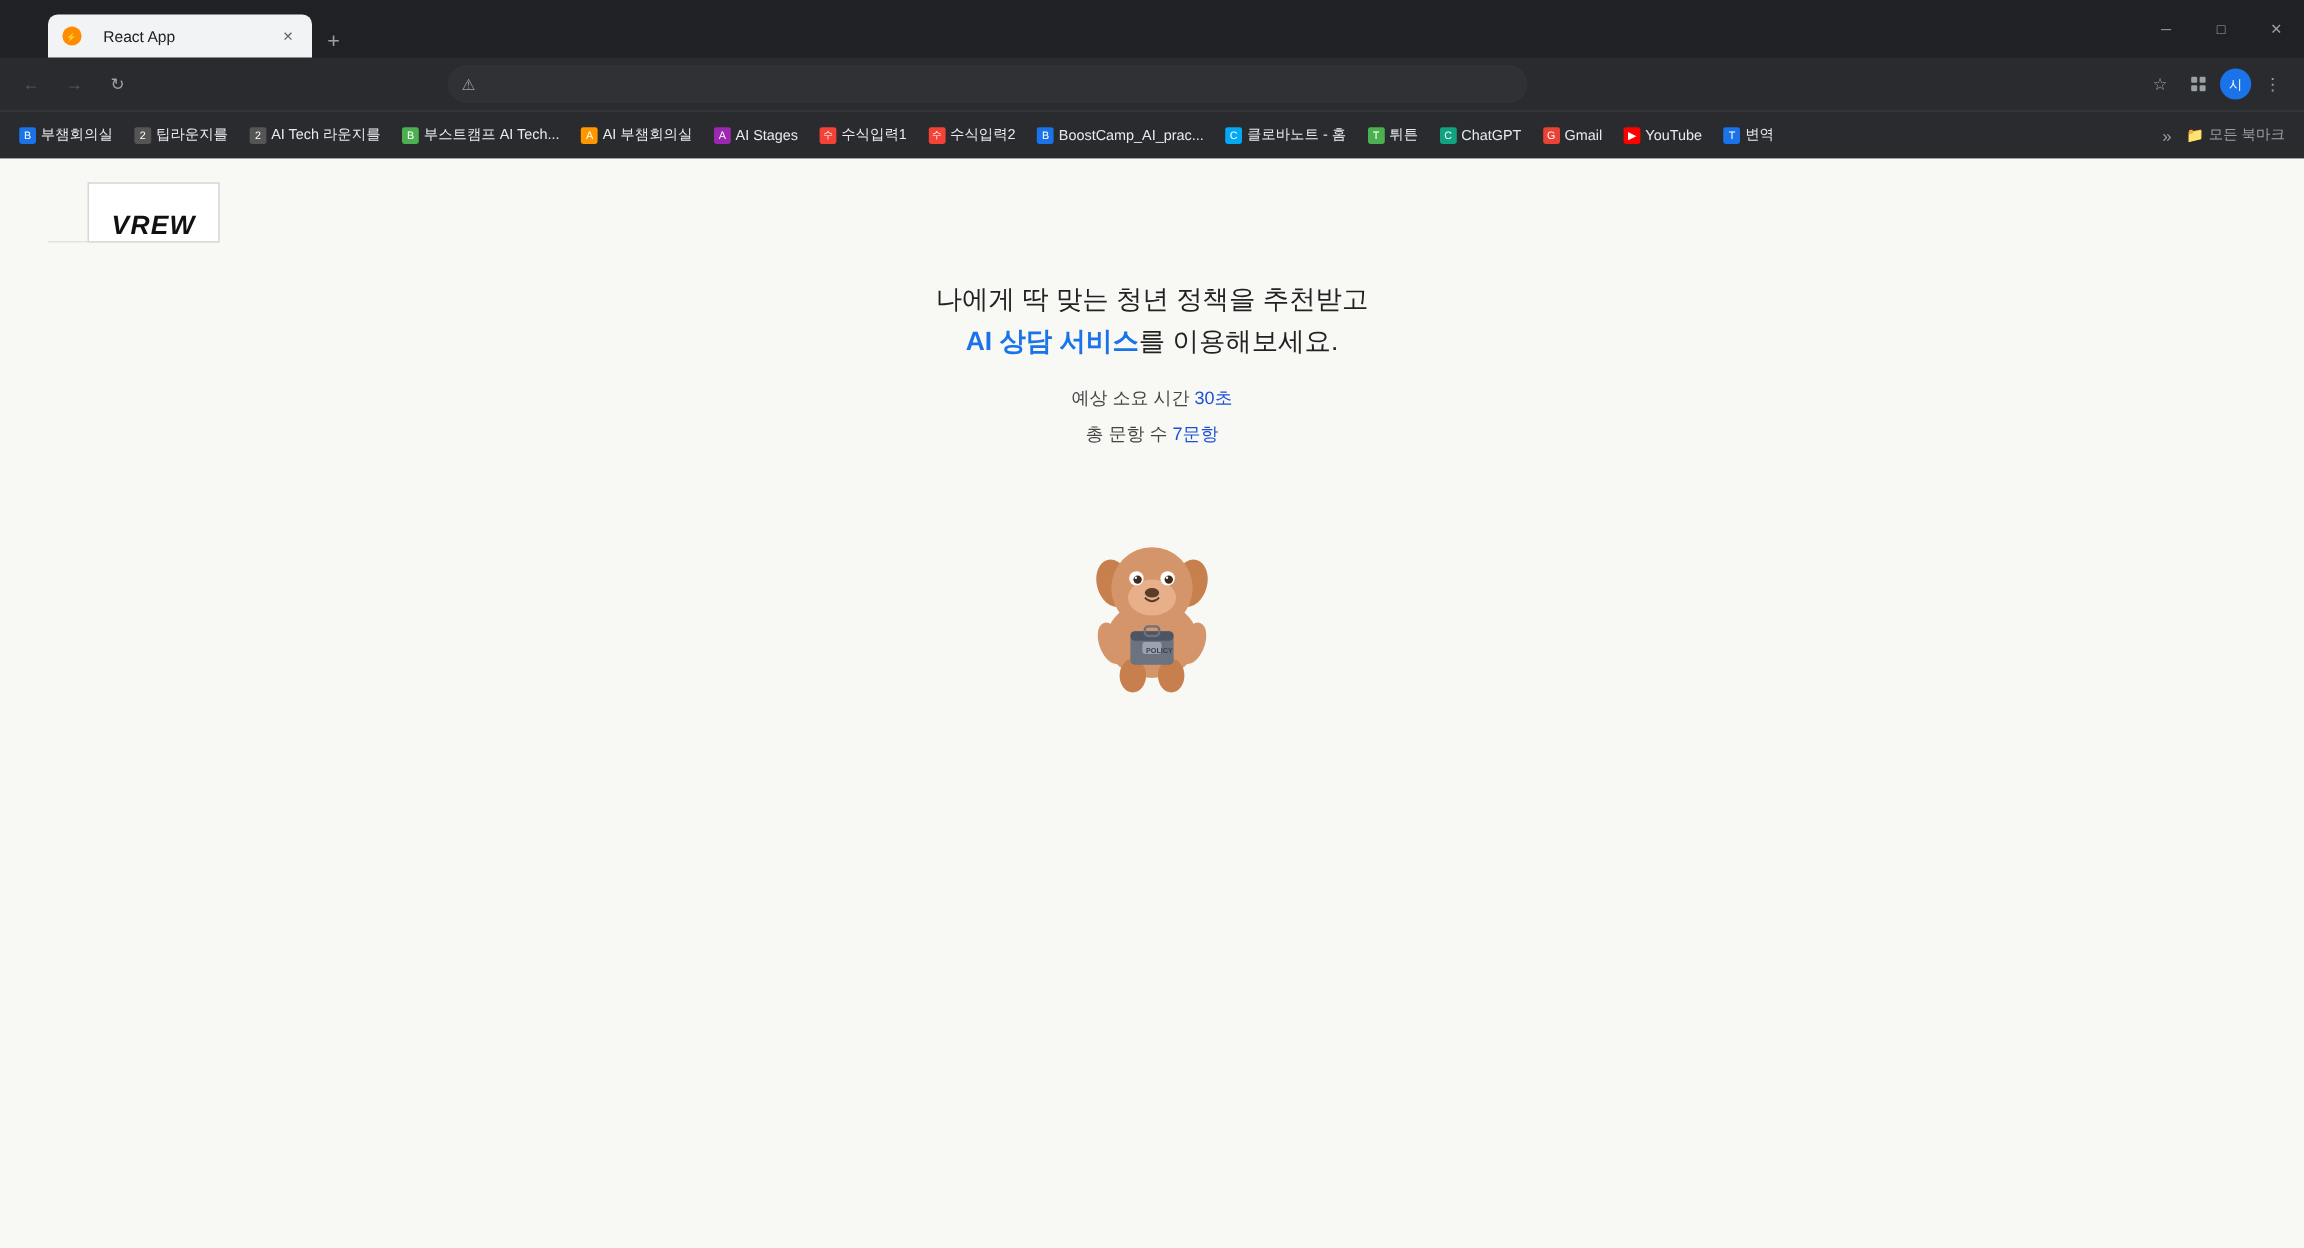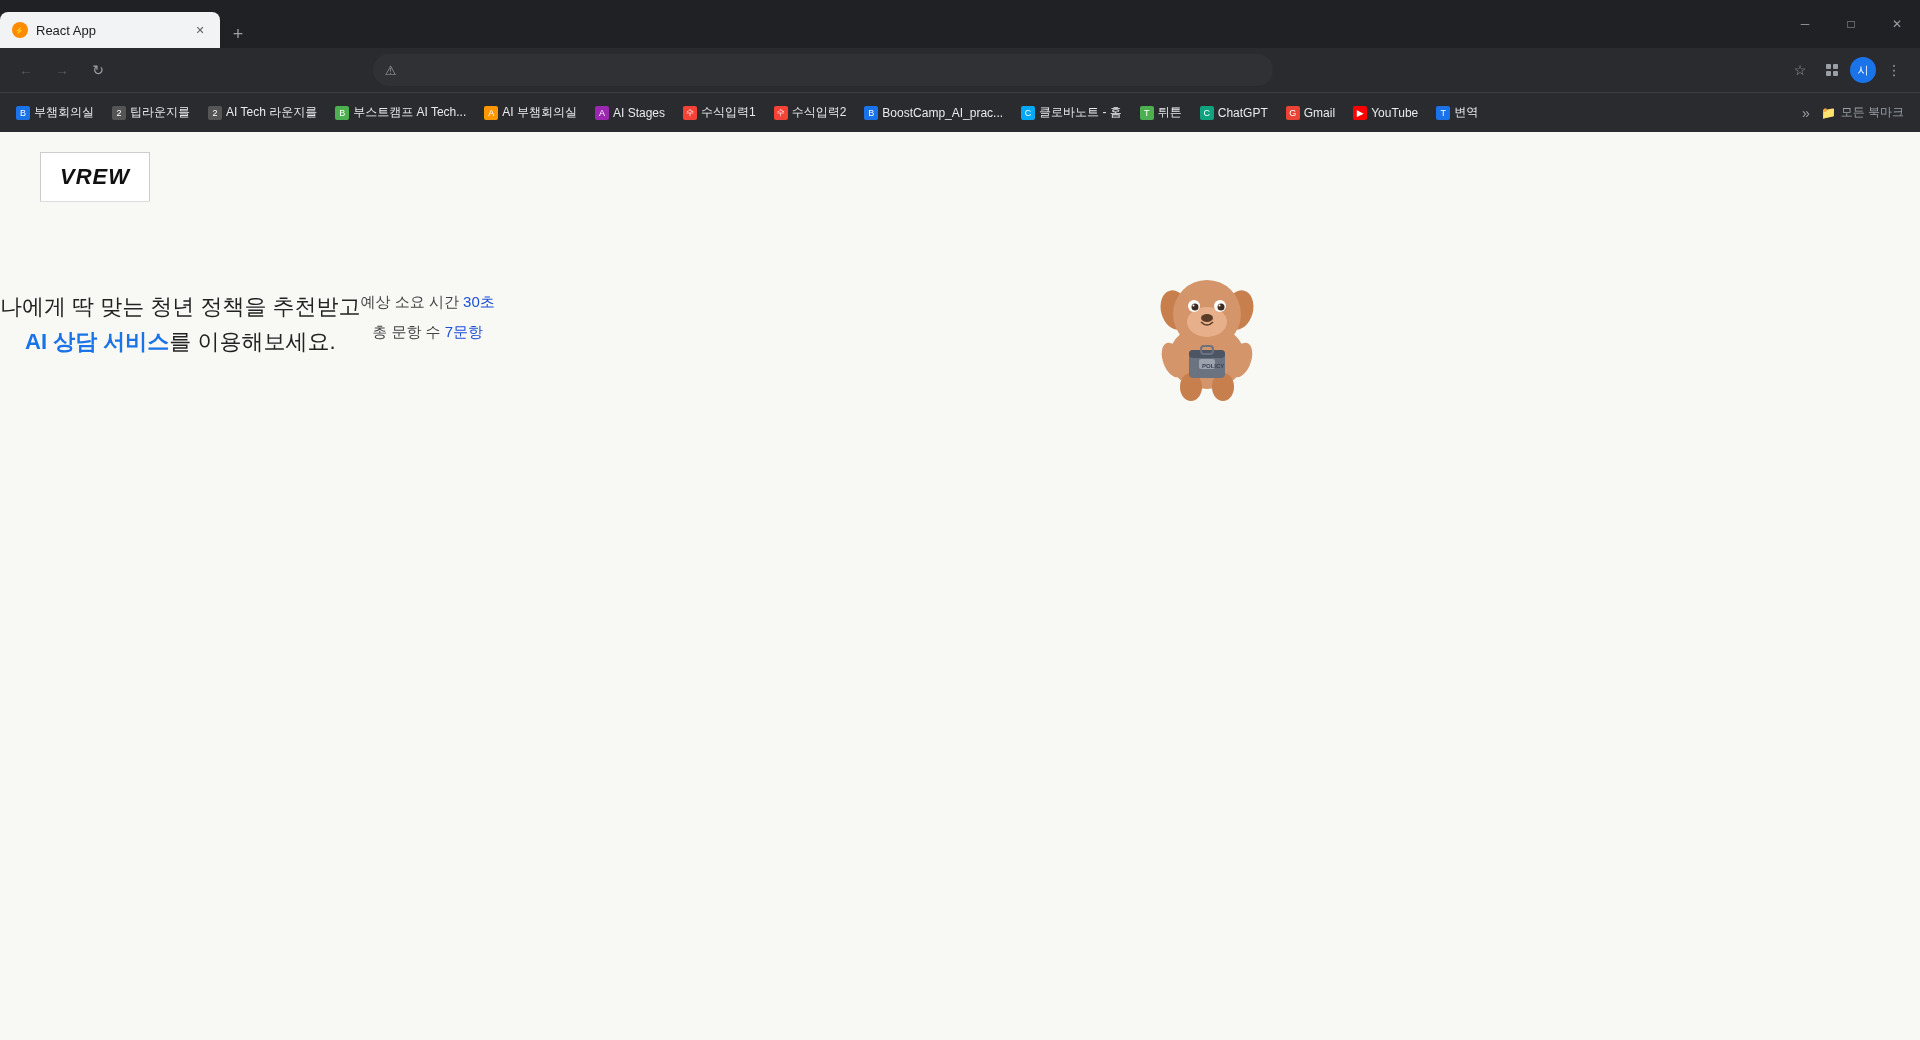--- a/index.html
+++ b/index.html
@@ -25,22 +25,23 @@
       flex: 1;
     }
     .tab-active {
       background: #f1f3f4;
       border-radius: 8px 8px 0 0;
       display: flex;
       align-items: center;
       padding: 0 12px;
       height: 36px;
       min-width: 220px;
-      gap: 8px;
+      gap: 18px;
       position: relative;
+      margin-left: 40px;
     }
     .tab-favicon {
       width: 16px; height: 16px;
       background: #ff8c00;
       border-radius: 50%;
       flex-shrink: 0;
       display: flex; align-items: center; justify-content: center;
       font-size: 9px; color: white;
     }
     .tab-title {
@@ -200,35 +201,37 @@
     .logo-area {
       position: absolute;
       top: 20px;
       left: 40px;
     }
     .logo-box {
       border: 1px solid #ccc;
       width: 110px;
       height: 50px;
       display: flex;
-      align-items: center;
+      align-items: flex-end;
       justify-content: center;
       background: white;
+      margin-left: 33px;
     }
     .logo-text {
       font-size: 22px;
       font-weight: 900;
       color: #111;
       letter-spacing: 1px;
       font-style: italic;
     }
 
     
     .main-content {
       display: flex;
+      flex-direction: column;
       align-items: center;
       justify-content: center;
       margin-top: 80px;
       width: 100%;
     }
     .headline {
       font-size: 22px;
       color: #222;
       text-align: center;
       line-height: 1.6;

